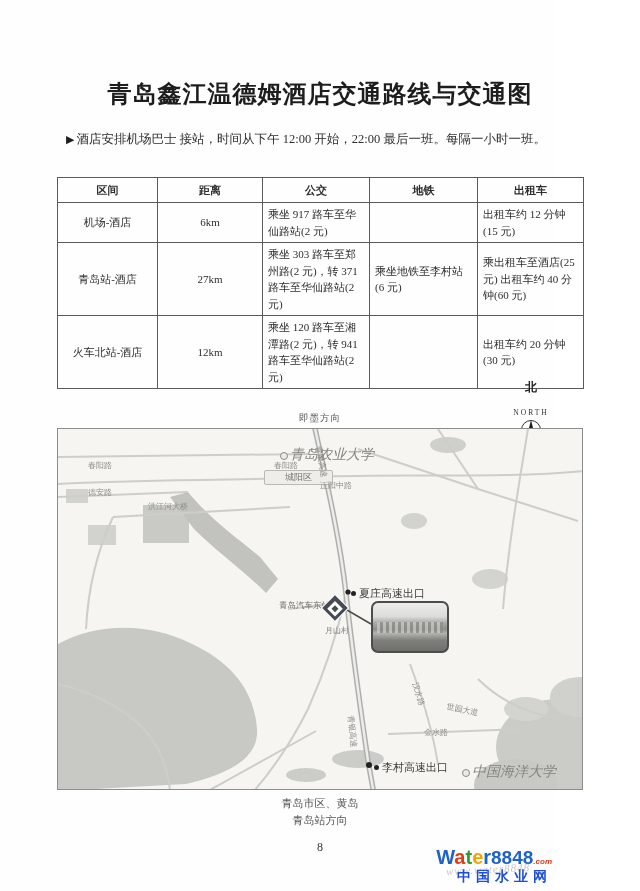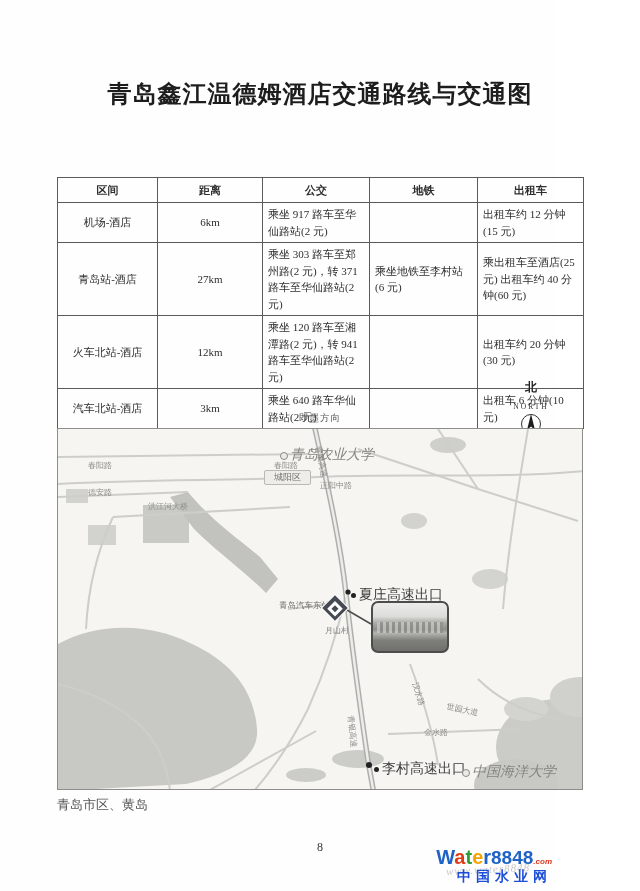--- a/index.html
+++ b/index.html
@@ -18,65 +18,68 @@
   #transport-table { position:absolute; left:57px; top:177px; width:526px; border-collapse:collapse; table-layout:fixed; font-size:11px; color:#2e2e2e; }
   #transport-table th, #transport-table td { border:1px solid #5a5a5a; vertical-align:middle; }
   #transport-table th { font-weight:bold; height:25px; text-align:center; }
   #transport-table td { padding:3px 5px; line-height:1.5; }
   td.c { text-align:center; }
   tr.r1 td { height:38px; } tr.r2 td { height:54px; } tr.r3 td { height:50px; } tr.r4 td { height:34px; }
 
   
   #compass { position:absolute; left:505px; top:381px; width:52px; text-align:center; line-height:1; }
   #compass .n-cn { font-size:12px; font-weight:bold; color:#222; }
-  #compass .n-en { font-size:7.5px; letter-spacing:2px; color:#333; margin-top:10px;font-family:Liberation Serif, serif; }
+  #compass .n-en { font-size:7.5px; letter-spacing:2px; color:#333; margin-top:16px;font-family:Liberation Serif, serif; }
   #compass svg { margin-top:1px; }
 
   
   #dir-top { position:absolute; top:412px; left:57px; width:526px; text-align:center; font-size:9.5px; color:#555; letter-spacing:1px; }
   #map { position:absolute; left:57px; top:428px; width:526px; height:362px; background:#f6f5f2; border:1px solid #8d8d8a; overflow:hidden; }
   #map-shapes { position:absolute; left:0; top:0; }
   .mlabel { position:absolute; white-space:nowrap; color:#84847f; font-family:"Liberation Sans","DejaVu Sans",sans-serif; transform-origin:left top; }
   .road   { font-size:8px;  color:#8c8c88; }
   .road-v { font-size:8px;  color:#8c8c88; }
   .poi    { font-size:8.5px; color:#6e6e6a; }
   .poi-s  { font-size:8px;  color:#82827e; }
   .poi-uni{ font-size:14px; color:#68686          4;font-style:italic; }
   .poi-uni::before { content:""; display:inline-block; width:6px; height:6px; border:1px solid #8a8a86; border-radius:50%; margin-right:2px; vertical-align:-1px; background:#eceae6; }
-  .district { font-size:9px; color:#74746f; background:#eeedea; border:1px solid #b9b9b5; border-radius:2px; padding:0 9px; }
-  .exit { font-size:14px; color:#3c3c3a; }
+  .district { font-size:9px; color:#74746f; background:#eeedea; border:1px solid #b9b9b5; border-radius:2px; padding:0 20px; }
+  .exit { font-size:11px; color:#3c3c3a; }
   .exit::before { content:""; display:inline-block; width:5px; height:5px; background:#222; border-radius:50%; margin-right:3px; vertical-align:1px; }
 
   
   #hotel-marker { position:absolute; left:268px; top:170px; width:18px; height:18px; background:#454a53; transform:rotate(45deg); box-shadow:0 0 0 1px #fff; }
   #hotel-marker .d2 { position:absolute; left:3.5px; top:3.5px; width:11px; height:11px; background:#fff; }
   #hotel-marker .d3 { position:absolute; left:6.5px; top:6.5px; width:5px; height:5px; background:#454a53; }
   #hotel-photo { position:absolute; left:313px; top:172px; width:78px; height:52px; border:2px solid #4c4c4a; border-radius:7px;
       background:linear-gradient(180deg,#ececea 0%,#dcdcd9 28%,#a8a8a4 42%,#8f8f8b 55%,#b3b3af 63%,#7e7e7a 78%,#6f6f6b 100%); }
   #hotel-photo::after { content:""; position:absolute; left:6%; right:6%; top:40%; height:22%; background:repeating-linear-gradient(90deg,#c9c9c6 0 3px,#8a8a86 3px 6px); opacity:.7; }
 
   
-  #dir-bottom { position:absolute; top:795px; left:57px; width:526px; font-size:13px; color:#555; line-height:1.5; }
+  #dir-bottom { position:absolute; top:795px; left:57px; width:526px; text-align:center; font-size:11px; color:#555; line-height:1.5; }
   #page-number { position:absolute; top:840px; left:0; width:640px; text-align:center; font-size:12px; color:#333; }
 
   
   #watermark { position:absolute; right:4px; bottom:8px; width:220px; text-align:right; font-family:"Liberation Sans","DejaVu Sans",sans-serif; line-height:1; }
   #wm-row1 { font-weight:bold; font-size:20px; letter-spacing:0; }
   #wm-row1 .suffix { color:#1f63c6; font-size:19px;text-align:center; }
   #wm-row1 .dotcom { font-size:8px; color:#d8361c; font-style:italic; }
   #wm-row2 { margin-top:2px; font-size:14px; font-weight:bold; color:#1d4ed8; letter-spacing:5px; }
   #wm-ghost { position:absolute; right:26px; bottom:16px; font-style:italic; font-size:11px; color:#9a9a9a; opacity:.55; transform:rotate(-3deg); letter-spacing:1px; }
 </style>
 </head>
 <body>
 
 <div id="page">
 
   <div class="doc-title">青岛鑫江温德姆酒店交通路线与交通图</div>
 
+  <div class="bullet-line" id="bullet1">
+    <span class="tri">▶</span><span>酒店安排机场巴士 接站，时间从下午 12:00 开始，22:00 最后一班。每隔一小时一班。</span>
+  </div>
 
   <table id="transport-table">
     <colgroup>
         <col style="width:100px">
         <col style="width:105px">
         <col style="width:107px">
         <col style="width:108px">
         <col style="width:106px">
       </colgroup>
     <tbody>
@@ -100,27 +103,20 @@
       <td>乘坐 303 路车至郑州路(2 元)，转 371 路车至华仙路站(2 元)</td>
       <td>乘坐地铁至李村站(6 元)</td>
       <td>乘出租车至酒店(25 元)  出租车约 40 分钟(60 元)</td>
     </tr>
     <tr class="r3">
       <td class="c">火车北站-酒店</td>
       <td class="c">12km</td>
       <td>乘坐 120 路车至湘潭路(2 元)，转 941 路车至华仙路站(2 元)</td>
       <td></td>
       <td>出租车约 20 分钟(30 元)</td>
-    </tr>
-    <tr class="r4">
-      <td class="c">汽车北站-酒店</td>
-      <td class="c">3km</td>
-      <td>乘坐 640 路车华仙路站(2 元)</td>
-      <td></td>
-      <td>出租车 6 分钟(10 元)</td>
     </tr>
   </tbody>
     </table>
 
   <div id="compass">
     <div class="n-cn">北</div>
     <div class="n-en">NORTH</div>
     <svg width="24" height="24" viewBox="-12 -12 24 24">
       <circle cx="0" cy="0" r="9.5" fill="none" stroke="#333" stroke-width="1"></circle>
       <path d="M0,-10 L4,6 L0,2.5 L-4,6 Z" fill="#1e1e1e"></path>
@@ -197,20 +193,21 @@
 
     <div id="hotel-marker">
       <div class="d2"></div>
         <div class="d3"></div>
     </div>
     <div id="hotel-photo"></div>
   </div>
 
   <div id="dir-bottom">
     <div>青岛市区、黄岛</div>
+    <div>青岛站方向</div>
   </div>
 
   <div id="page-number">8</div>
 
   <div id="wm-ghost">www.water8848</div>
   <div id="watermark">
     <div id="wm-row1">
       <span id="wm-letters"><span style="color: rgb(31, 99, 198);">W</span><span style="color: rgb(224, 59, 23);">a</span><span style="color: rgb(47, 158, 51);">t</span><span style="color: rgb(245, 163, 0);">e</span><span style="color: rgb(31, 99, 198);">r</span></span><span class="suffix">8848</span><span class="dotcom">.com</span>
     </div>
     <div id="wm-row2">中国水业网</div>

